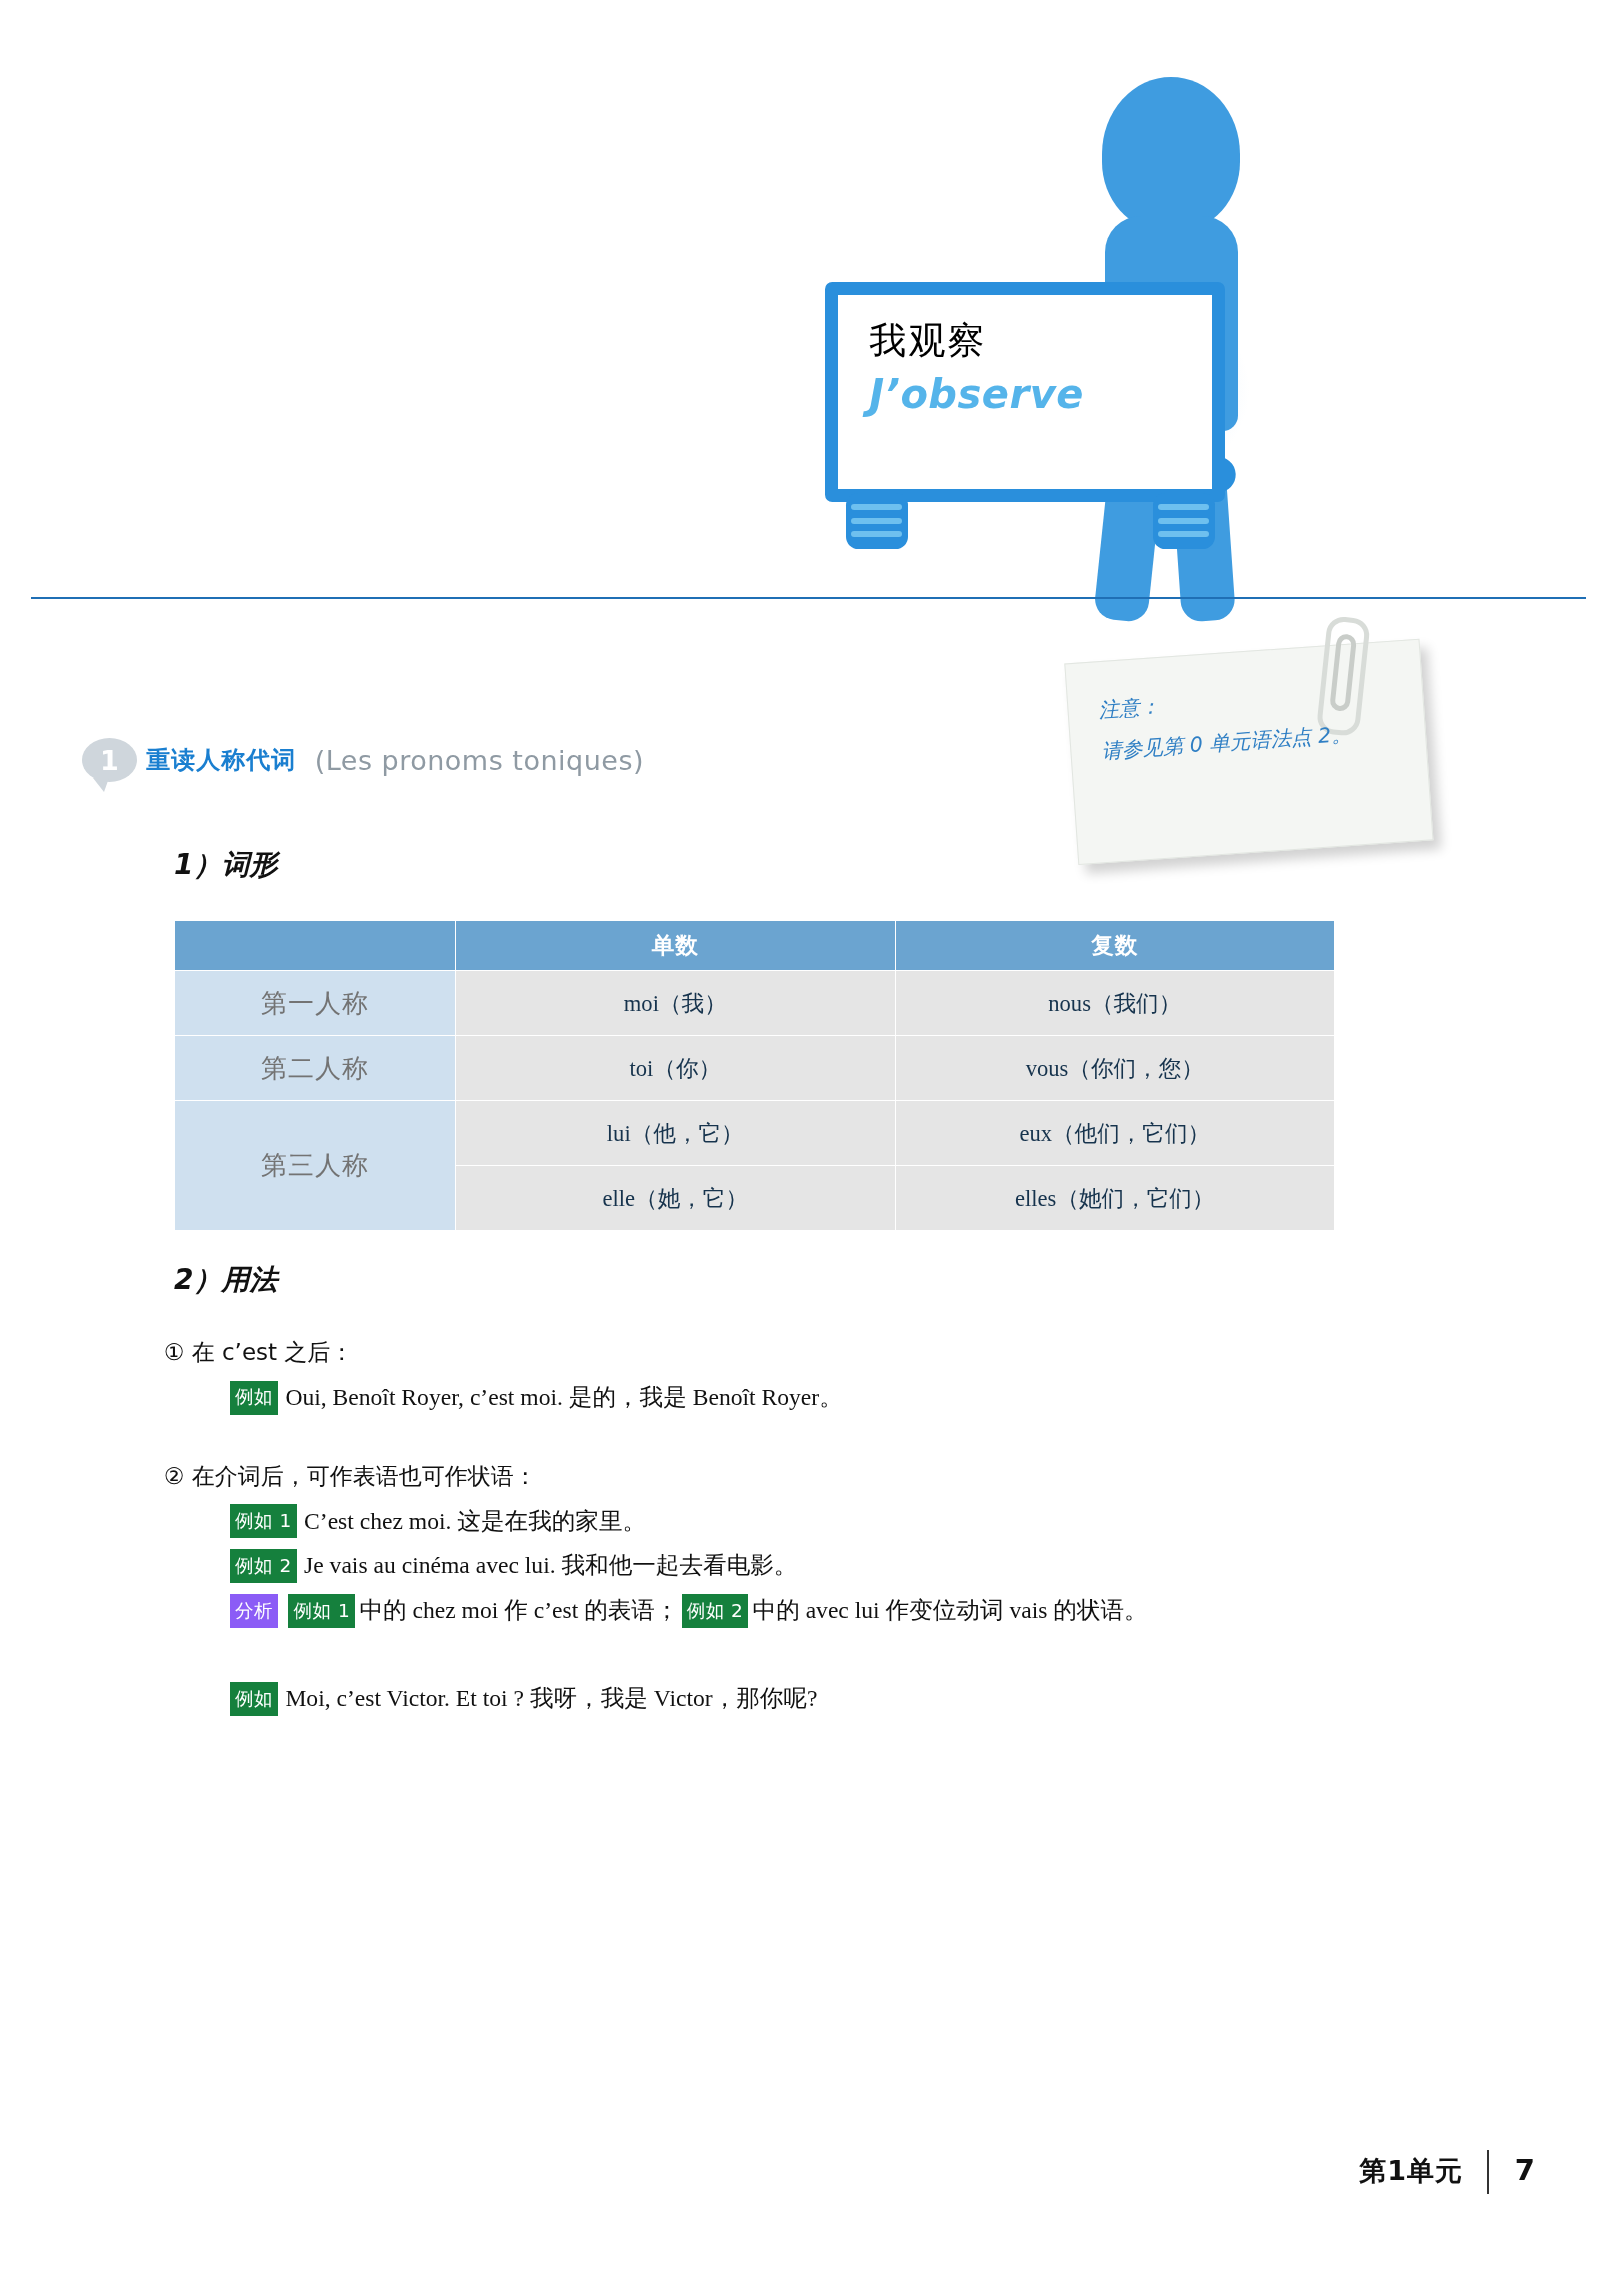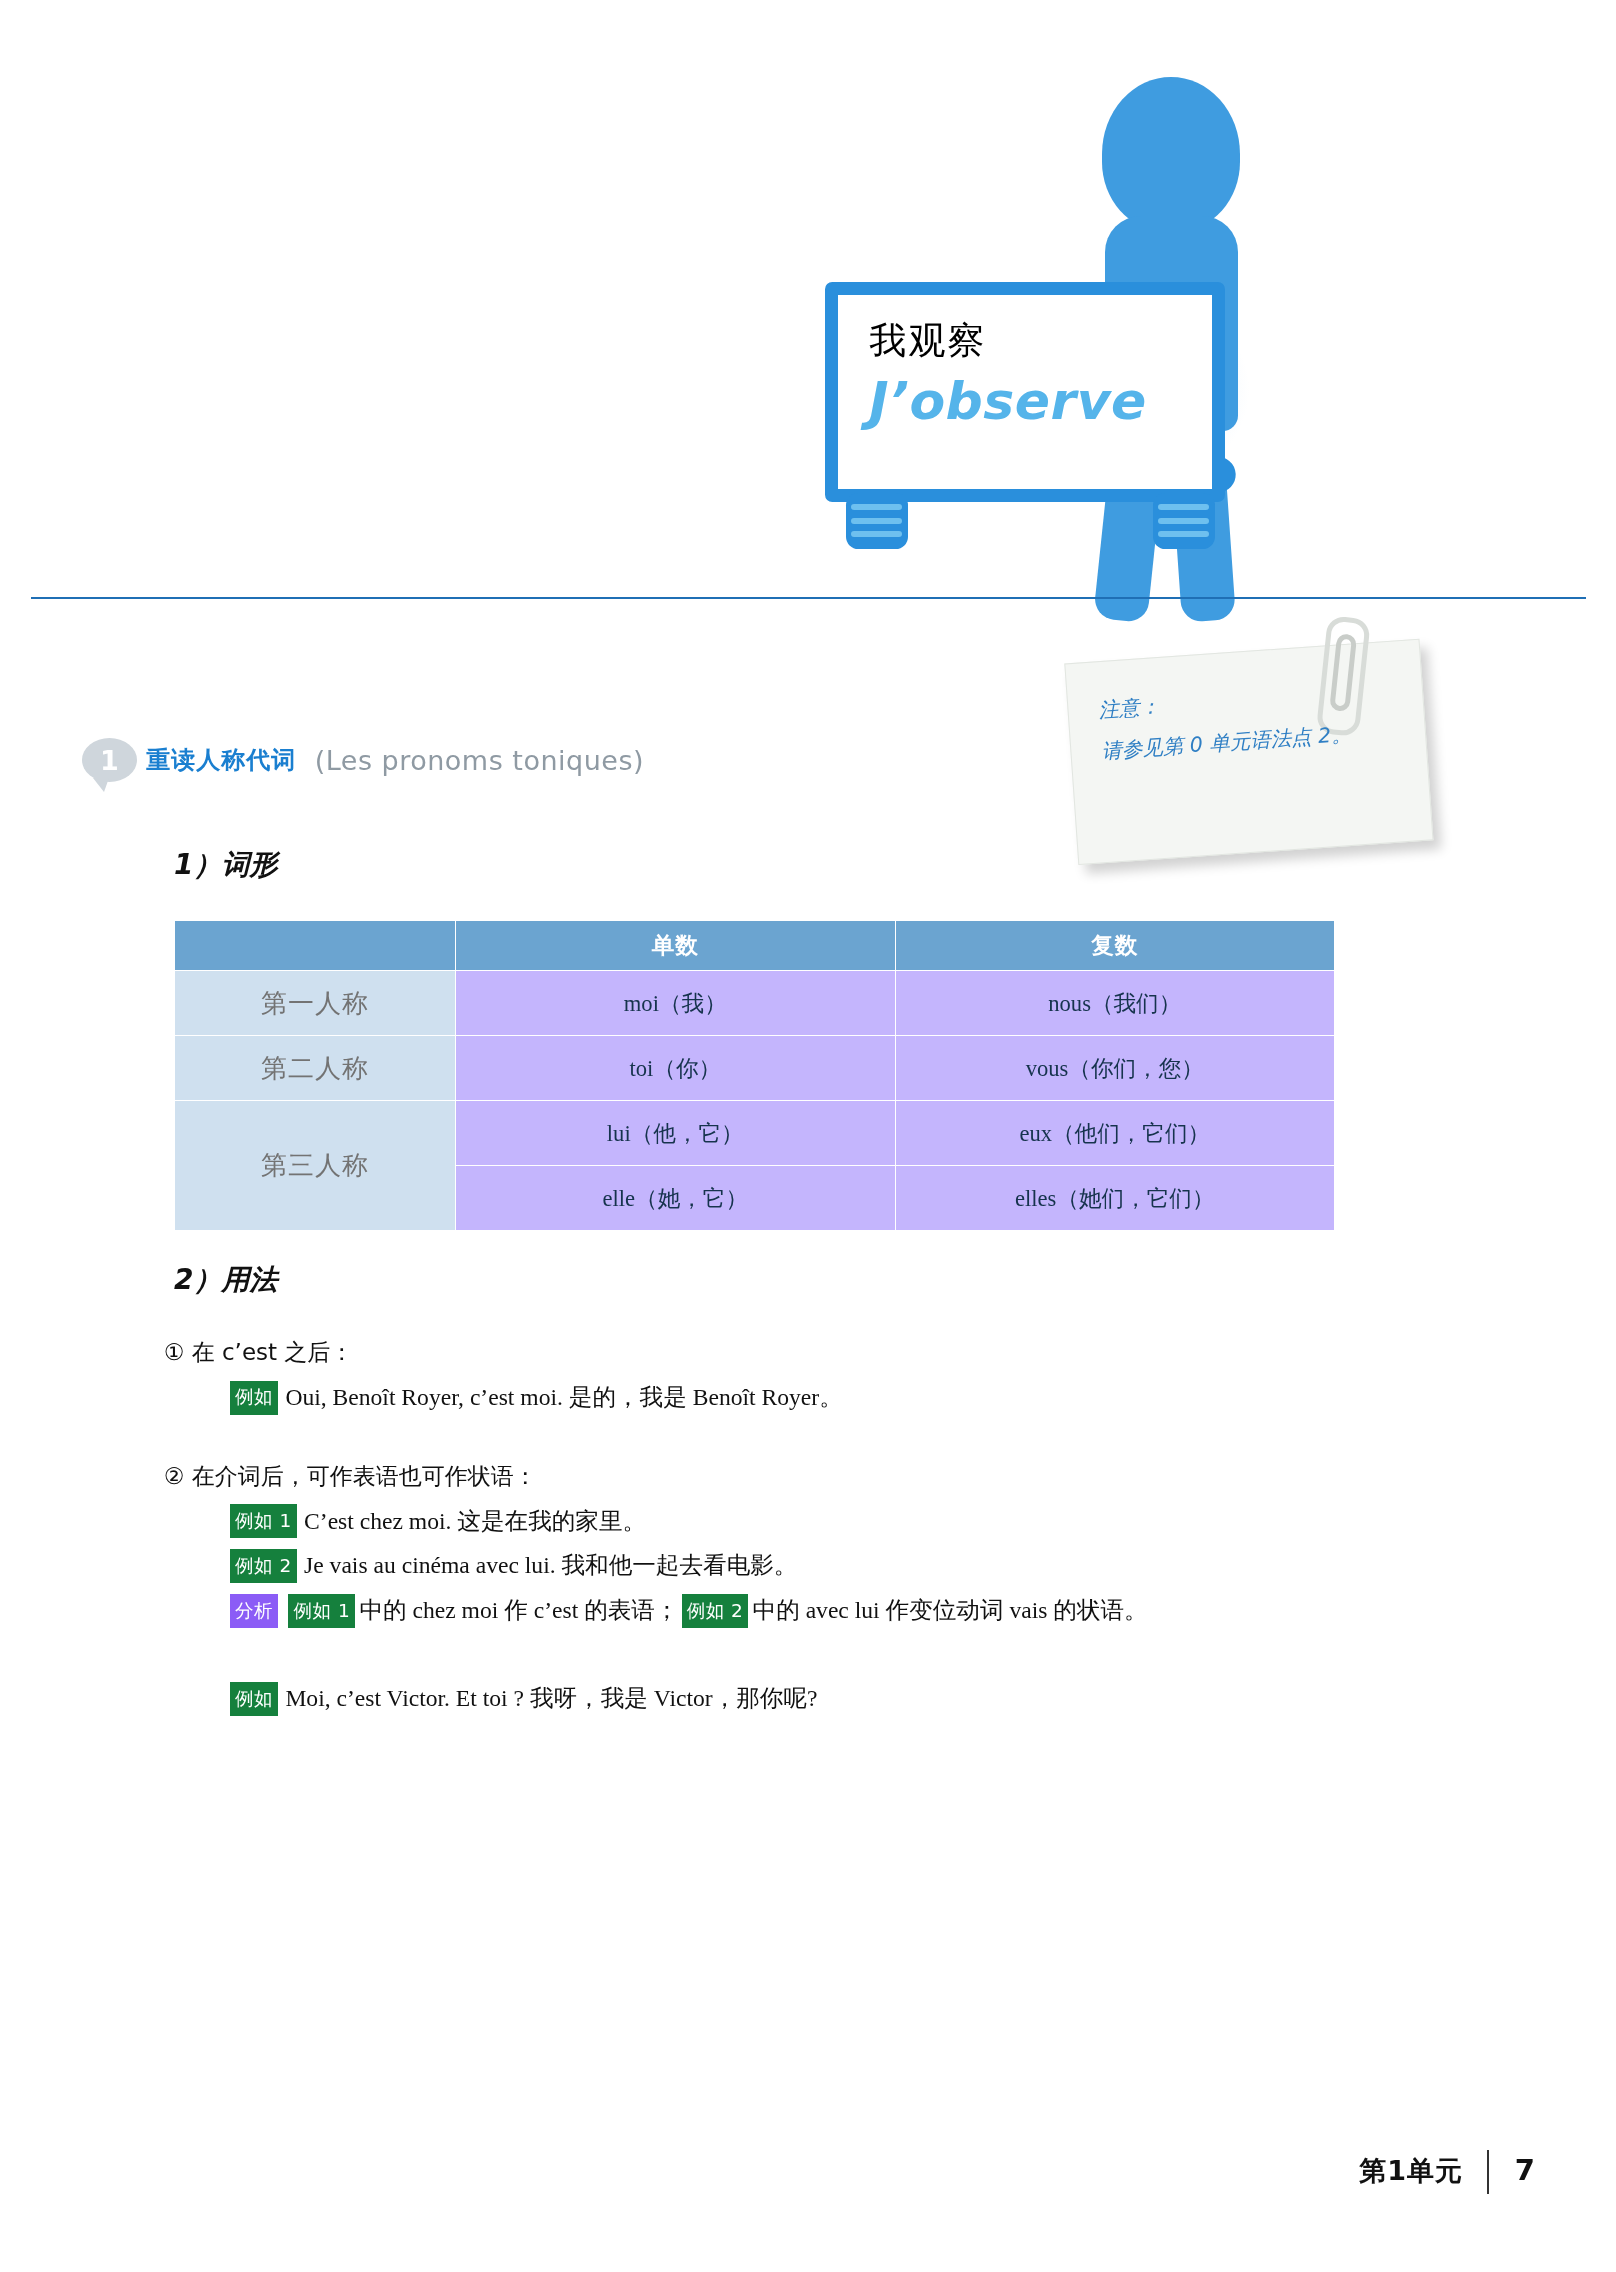--- a/index.html
+++ b/index.html
@@ -100,21 +100,21 @@
     font-weight: normal;
     font-size: 37px;
     color: #000000;
     letter-spacing: 2.1px;
     margin: 0 0 5.1px 0;
   }
   .sign-fr {
     font-family: "DejaVu Sans", sans-serif;
     font-style: italic;
     font-weight: bold;
-    font-size: 52px;
+    font-size: 40px;
     color: #55b4ea;
     margin: 0;
     letter-spacing: 0.5px;
   }
   
   .m-hand {
     position: absolute;
     top: 431px;
     width: 62px; height: 56px;
     background: #2a8fdc;
@@ -289,21 +289,21 @@
   }
   .tbl .rowhead {
     background: #cfe0ef;
     color: #737373;
     font-family: "DejaVu Sans", sans-serif;
     font-size: 26px;
     width: 279px;
     letter-spacing: 1px;
   }
   .tbl .cell {
-    background: #c4b5fd;
+    background: #e5e5e5;
     color: #16334d;
     height: 62px;
     font-family: "Liberation Serif", serif;
     font-size: 22.6px;
   }
   .tbl col.c1 { width: 279px; }
   .tbl col.c2 { width: 441px; }
   .tbl col.c3 { width: 441px; }
 
   

